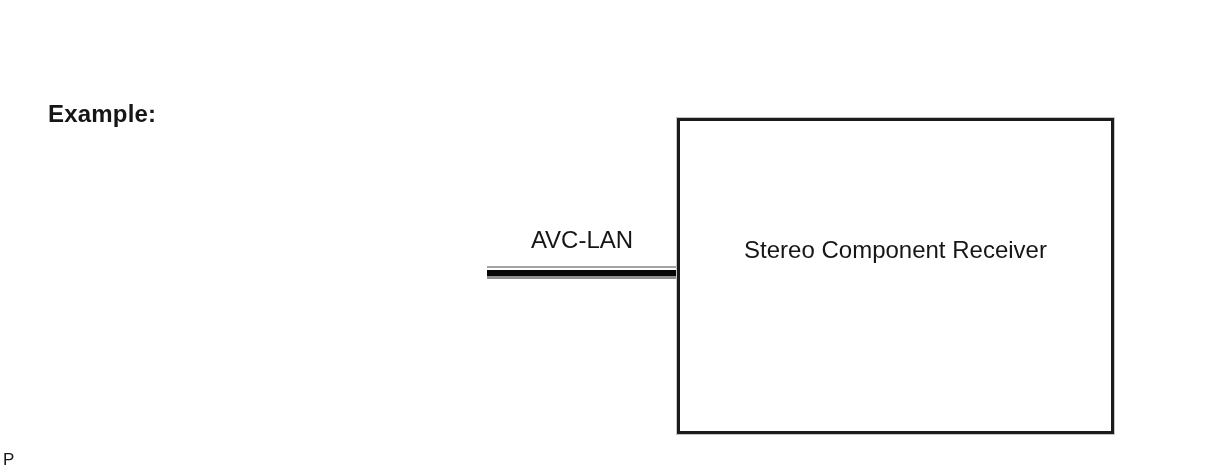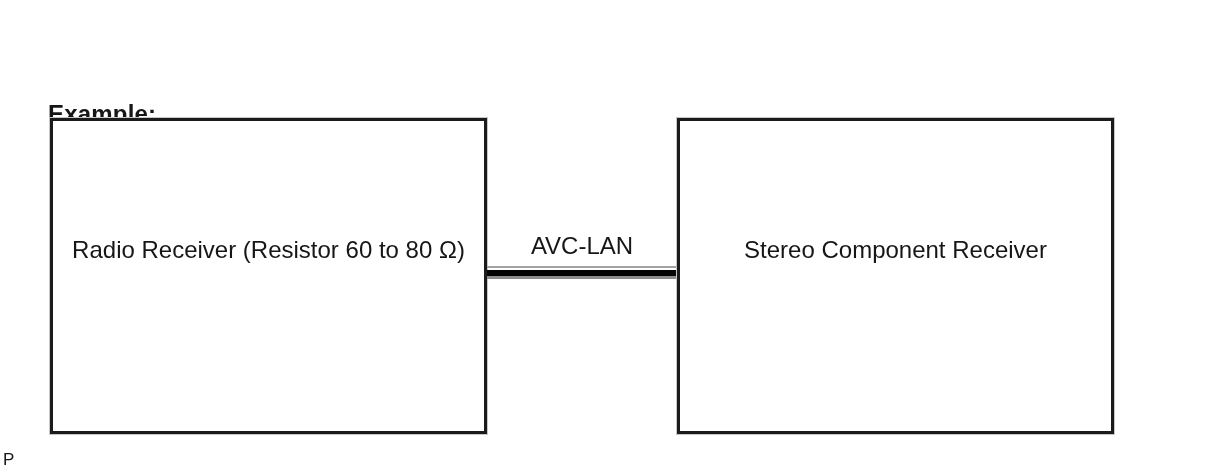--- a/index.html
+++ b/index.html
@@ -65,21 +65,20 @@
   .bus-label {
     position: absolute;
     left: 487px;
     top: 226px;
     width: 190px;
     text-align: center;
     font-size: 24px;
     line-height: 28px;
     color: var(--text, #161616);
     white-space: nowrap;
-    margin-top: 6px;
   }
   .bus {
     position: absolute;
     left: 487px;
     top: 266px;
     width: 190px;
   }
   .bus-top {
     height: 2px;
     background: var(--bus-edge, #a3a3a3);
@@ -102,23 +101,20 @@
     color: var(--text, #161616);
   }
 </style>
 </head>
 <body>
 
 <div class="canvas">
 
   <div class="heading">Example:</div>
 
-  <div class="box box-left">
-    <span class="box-label">Radio Receiver (Resistor 60 to 80 Ω)</span>
-  </div>
 
   <div class="bus-label">AVC-LAN</div>
 
   <div class="bus">
     <div class="bus-top"></div>
     <div class="bus-main"></div>
     <div class="bus-bottom"></div>
   </div>
 
   <div class="box box-right">

